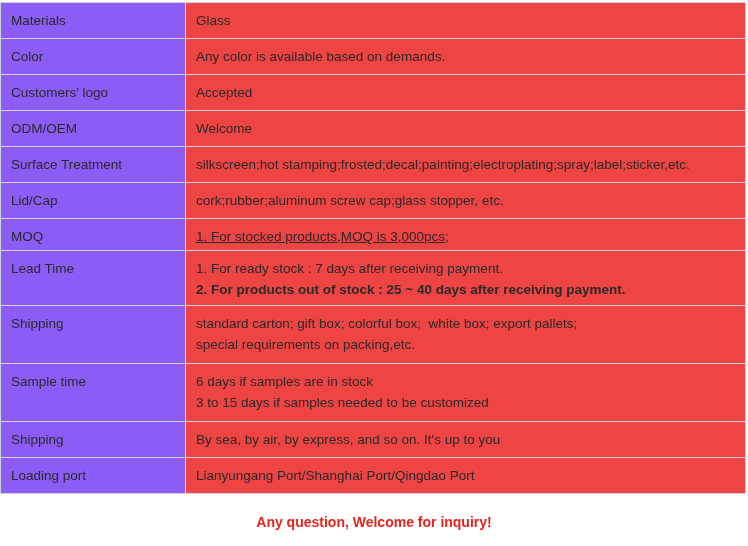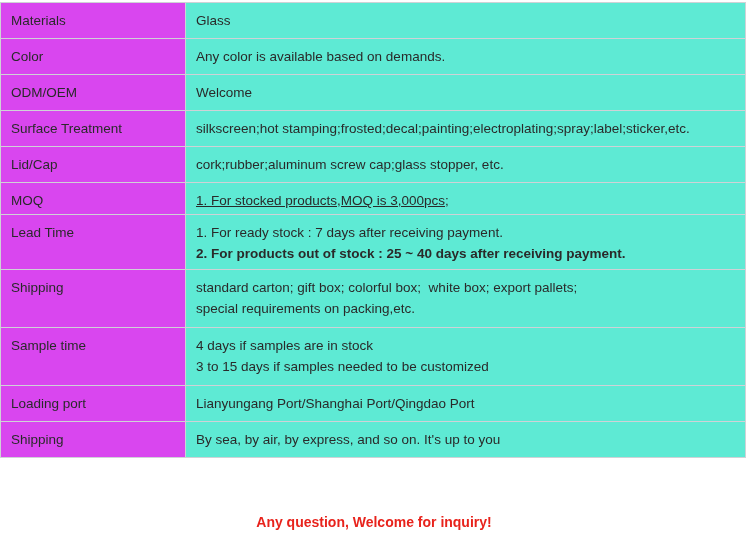--- a/index.html
+++ b/index.html
@@ -2,22 +2,22 @@
 <html><head>
   <meta charset="utf-8">
   <style>
     html, body { margin: 0; padding: 0; background: #ffffff; }
     body { width: 748px; height: 546px; position: relative; overflow: hidden;
       font-family: "Liberation Sans", "DejaVu Sans", sans-serif; color: #222222; }
     .spec-table { position: absolute; left: 0; top: 2px; width: 746px;
       border-collapse: collapse; table-layout: fixed; font-size: 13.5px; }
     .spec-table td { border: 1px solid #cfd2d6; vertical-align: top;
       padding: 0 10px; line-height: 21px; }
-    .spec-table td.label { width: 164px; background: #d946ef; color: #2a2a2a; }
-    .spec-table td.value { background: #5eead4; color: #2a2a2a; }
+    .spec-table td.label { width: 164px; background: #8b5cf6; color: #2a2a2a; }
+    .spec-table td.value { background: #ef4444; color: #2a2a2a; }
     .spec-table td .inner { padding-top: 7px; }
     .footer-cta { position: absolute; left: 0; width: 748px; top: 514px;
       text-align: center; color: #e8231c; font-weight: bold; font-size: 14px;
       font-family: "Liberation Sans", "DejaVu Sans", sans-serif; }
   </style>
 </head>
 <body>
 
 <table class="spec-table">
   <tbody id="spec-body">
@@ -31,20 +31,30 @@
           </div>
         </td>
       </tr>
       <tr style="height: 36px;">
         <td class="label">
           <div class="inner">Color</div>
         </td>
         <td class="value">
           <div class="inner">
             <div style="white-space: pre;">Any color is available based on demands.</div>
+          </div>
+        </td>
+      </tr>
+      <tr style="height: 36px;">
+        <td class="label">
+          <div class="inner">Customers' logo</div>
+        </td>
+        <td class="value">
+          <div class="inner">
+            <div style="white-space: pre;">Accepted</div>
           </div>
         </td>
       </tr>
       <tr style="height: 36px;">
         <td class="label">
           <div class="inner">ODM/OEM</div>
         </td>
         <td class="value">
           <div class="inner">
             <div style="white-space: pre;">Welcome</div>
@@ -102,41 +112,41 @@
             <div style="white-space: pre;">special requirements on packing,etc.</div>
           </div>
         </td>
       </tr>
       <tr style="height: 58px;">
         <td class="label">
           <div class="inner">Sample time</div>
         </td>
         <td class="value">
           <div class="inner">
-            <div style="white-space: pre;">4 days if samples are in stock</div>
+            <div style="white-space: pre;">6 days if samples are in stock</div>
             <div style="white-space: pre;">3 to 15 days if samples needed to be customized</div>
+          </div>
+        </td>
+      </tr>
+      <tr style="height: 36px;">
+        <td class="label">
+          <div class="inner">Shipping</div>
+        </td>
+        <td class="value">
+          <div class="inner">
+            <div style="white-space: pre;">By sea, by air, by express, and so on. It's up to you</div>
           </div>
         </td>
       </tr>
       <tr style="height: 36px;">
         <td class="label">
           <div class="inner">Loading port</div>
         </td>
         <td class="value">
           <div class="inner">
             <div style="white-space: pre;">Lianyungang Port/Shanghai Port/Qingdao Port</div>
           </div>
         </td>
       </tr>
-      <tr style="height: 36px;">
-        <td class="label">
-          <div class="inner">Shipping</div>
-        </td>
-        <td class="value">
-          <div class="inner">
-            <div style="white-space: pre;">By sea, by air, by express, and so on. It's up to you</div>
-          </div>
-        </td>
-      </tr>
     </tbody>
 </table>
 
 <div class="footer-cta">Any question, Welcome for inquiry!</div>
 
 </body></html>

